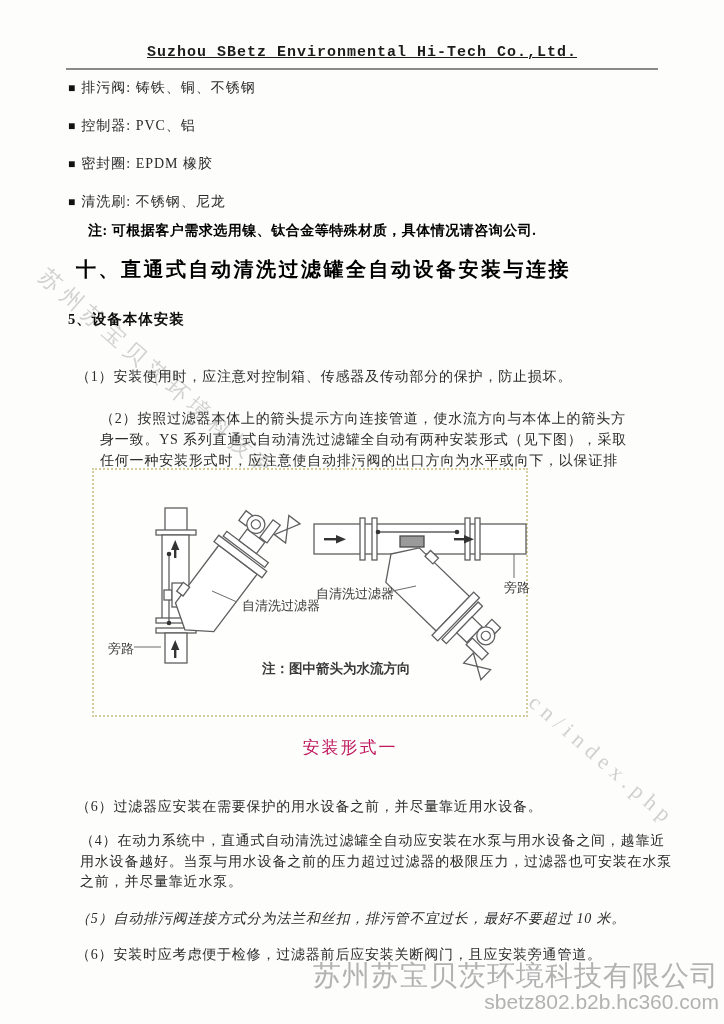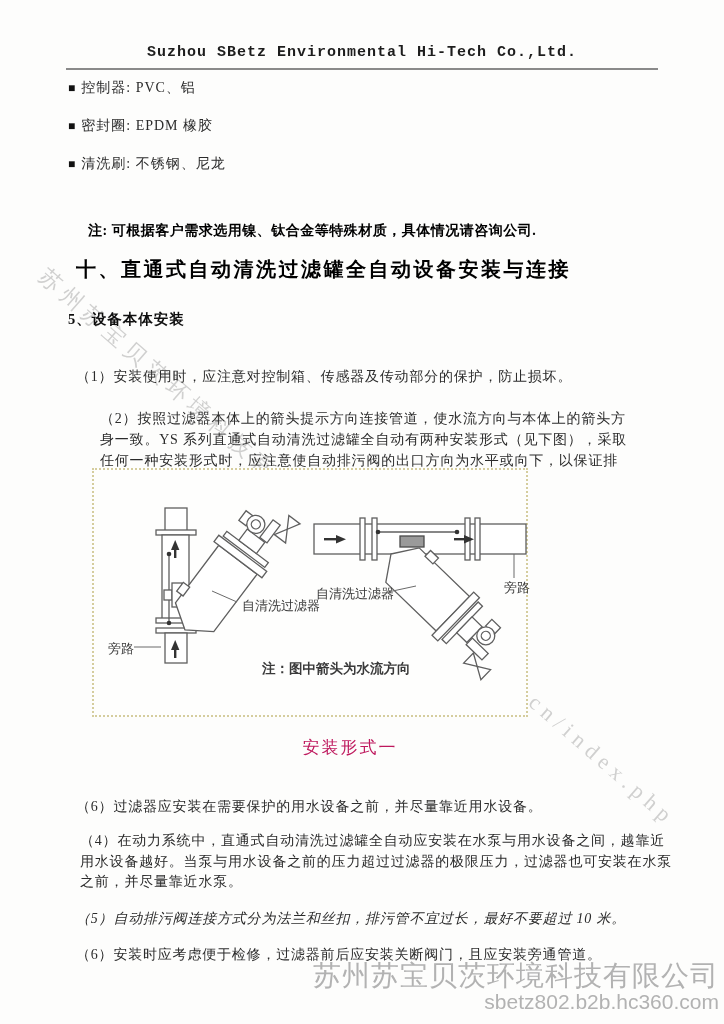--- a/index.html
+++ b/index.html
@@ -6,21 +6,21 @@
   html,body { background:#e9e9e9; }
   .page {
     position:relative; width:724px; height:1024px; margin:0 auto;
     background:#fdfdfc; overflow:hidden;
     font-family:"Liberation Serif", serif; color:#2b2b2b;
   }
   .company {
     position:absolute; top:44px; left:66px; width:592px;
     text-align:center; font-family:"Liberation Mono", monospace;
     font-weight:bold; font-size:15px; letter-spacing:1px; color:#1d1d1d;
-    border-bottom:2px solid #8a8a8a; padding-bottom:7px;
+    border-bottom:2px solid #8a8a8a; padding-bottom:7px;text-decoration:underline;
   }
   .materials { position:absolute; top:79px; left:68px; list-style:none; }
   .materials li { font-size:14px; margin-bottom:20px; letter-spacing:1px; }
   .materials .sq { font-size:12px; margin-right:5px; color:#111; }
   .mat-note {
     position:absolute; top:222px; left:88px; font-weight:bold;
     font-size:14px; color:#000000; letter-spacing:0.5px;
   }
   .sec-title {
     position:absolute; top:256px; left:76px; font-size:20px;
@@ -64,20 +64,23 @@
 </head>
 <body>
 
 <div class="page">
 
   <div class="wm-diagonal">苏州苏宝贝茨环境科技有限公司http://www.sbetz.cn/index.php</div>
 
   <div class="company">Suzhou SBetz Environmental Hi-Tech Co.,Ltd.</div>
 
   <ul class="materials">
+    <li>
+      <span class="sq">■</span><span>排污阀: 铸铁、铜、不锈钢</span>
+    </li>
     <li>
       <span class="sq">■</span><span>控制器: PVC、铝</span>
     </li>
     <li>
       <span class="sq">■</span><span>密封圈: EPDM 橡胶</span>
     </li>
     <li>
       <span class="sq">■</span><span>清洗刷: 不锈钢、尼龙</span>
     </li>
   </ul>

